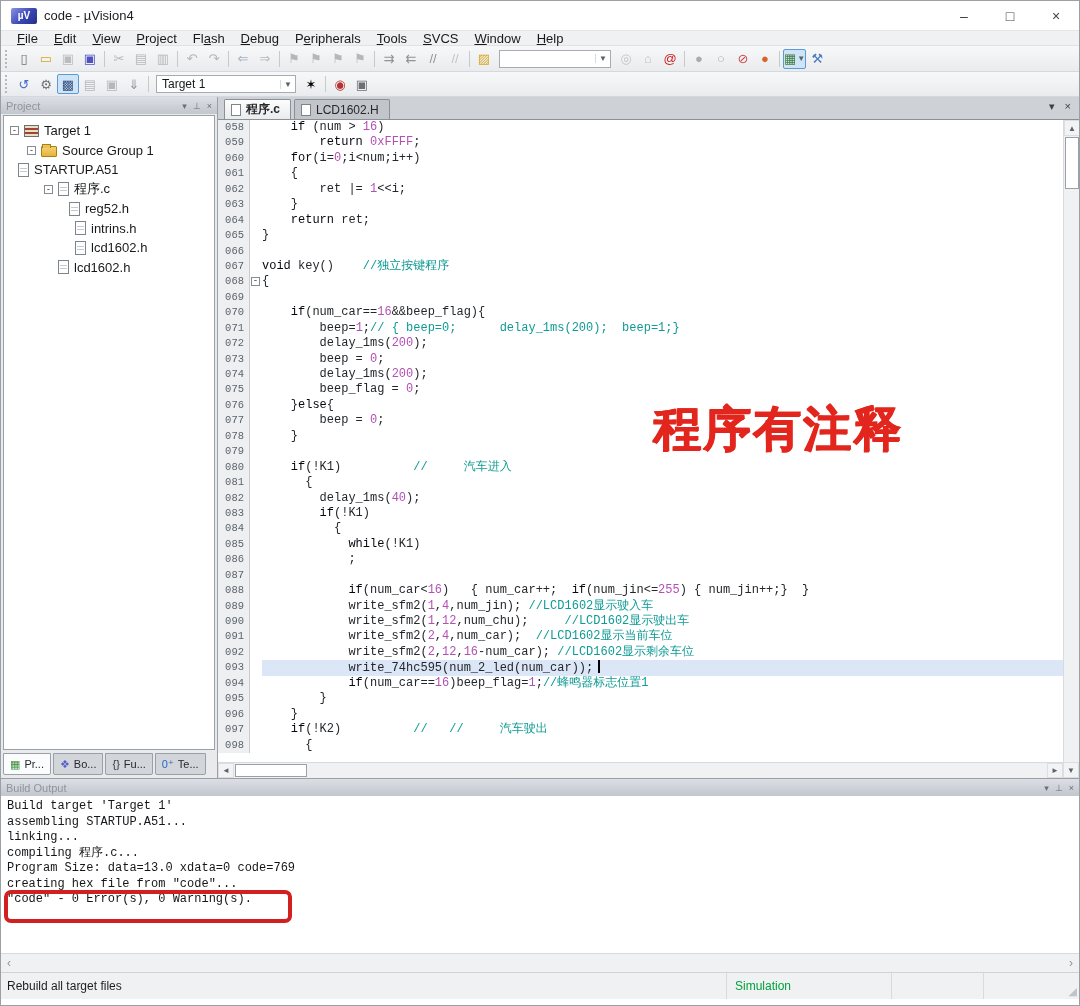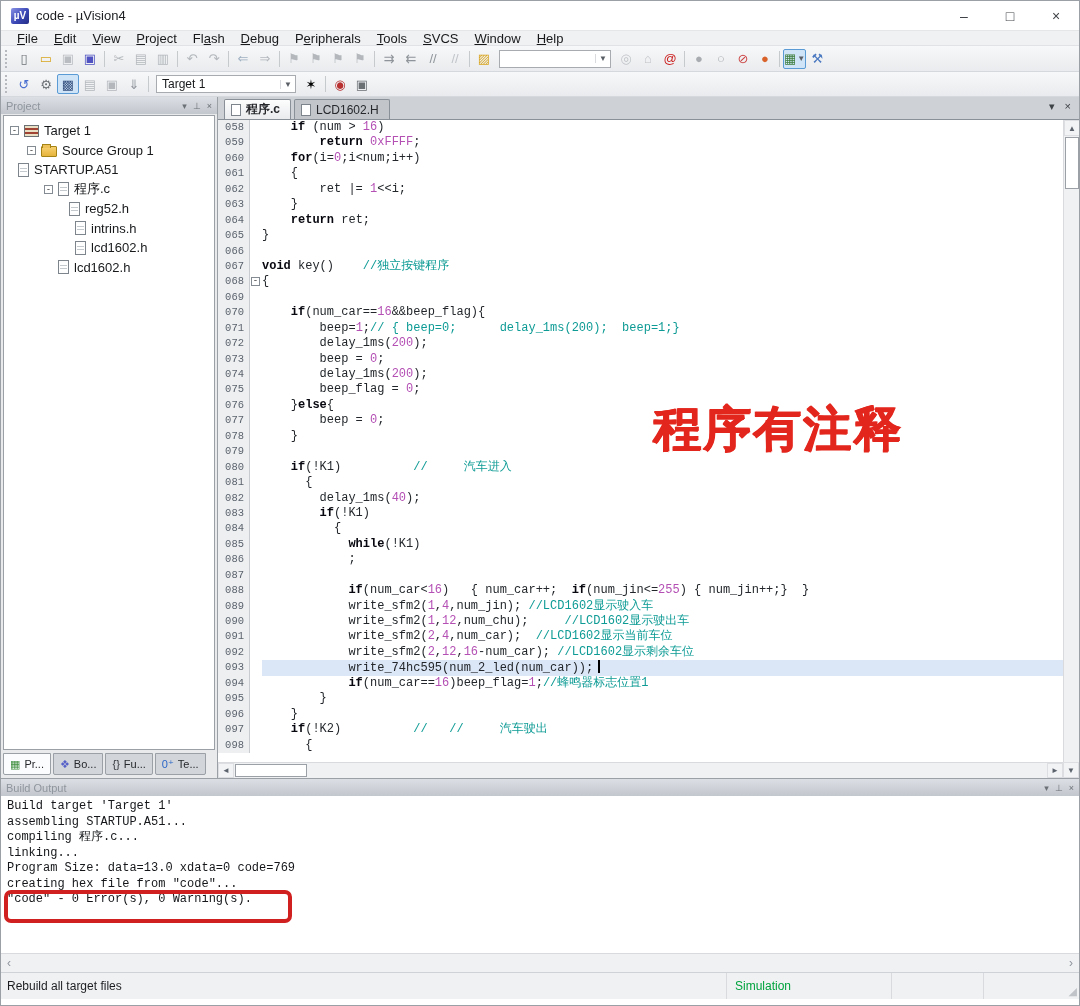--- a/index.html
+++ b/index.html
@@ -1,21 +1,21 @@
 <!DOCTYPE html>
 <html><head>
 <meta charset="utf-8">
 <style>
   * { margin:0; padding:0; box-sizing:border-box; }
   html,body { width:1080px; height:1006px; overflow:hidden; }
   body { font-family:"Liberation Sans","DejaVu Sans",sans-serif; background:#fff; border:1px solid #9aa0a6; position:relative; }
 
   
   .titlebar { height:30px; display:flex; align-items:center; background:#ffffff; border-bottom:1px solid #e4e6e8; }
-  .app-icon { width:18px; height:16px; margin:0 7px 0 10px; border-radius:2px;
+  .app-icon { width:26px; height:16px; margin:0 7px 0 10px; border-radius:2px;
     background:linear-gradient(135deg,#8a93e6 0%,#3a47b5 55%,#252e86 100%);
     color:#fff; font-size:10px; font-weight:bold; display:flex; align-items:center; justify-content:center; }
   .title-text { font-size:13px; color:#1c1e21; }
   .win-btns { margin-left:auto; display:flex; height:100%; }
   .win-btn { width:46px; height:100%; display:flex; align-items:center; justify-content:center; font-size:14px; color:#404448; }
 
   
   .menubar { height:15px; background:#f0f1f3; display:flex; align-items:center; padding-left:8px; border-bottom:1px solid #e0e2e5; }
   .menu-item { padding:2px 8px; font-size:13px; color:#17191b; white-space:nowrap; }
   .menu-item u { text-decoration:underline; }
@@ -67,21 +67,21 @@
   
   .editor-body { flex:1; position:relative; overflow:hidden; }
   .code-pane { position:absolute; left:0; top:0; right:16px; bottom:16px; overflow:hidden; background:#fff;
     font-family:"Liberation Mono","DejaVu Sans Mono",monospace; font-size:12px; }
   .cline { display:flex; height:15.45px; white-space:pre; }
   .lnum { width:32px; flex:none; background:#edeff1; border-right:1px solid #c8ccd0; color:#5c636d; text-align:right; padding-right:5px; font-size:10.5px; line-height:15.45px; }
   .fold { width:12px; flex:none; position:relative; }
   .fold .fm { position:absolute; left:1px; top:3px; width:9px; height:9px; border:1px solid #848b93; background:#fff; font-size:9px; line-height:7px; text-align:center; color:#333; }
   .codetext { flex:1; line-height:15.45px; color:#23272b; }
   .cline.hl .codetext { background:#dbe6f6; }
-  .tk-kw { font-weight:bold; color:#07070f; }
+  .tk-kw { font-weight:normal; color:#07070f; }
   .tk-num { color:#b44fb4; }
   .tk-cm { color:#0e9b95; }
   .caret-bar { display:inline-block; width:1.5px; height:13px; background:#000; vertical-align:-2px; margin-left:5px; }
 
   
   .sb-btn { display:flex; align-items:center; justify-content:center; background:#f2f3f5; border:1px solid #dcdee2; color:#5c636d; font-size:8px; }
   .vscroll { position:absolute; top:0; right:0; bottom:16px; width:16px; background:#f0f1f3; border-left:1px solid #d8dade; }
   .vscroll .up { position:absolute; top:0; left:0; width:16px; height:16px; }
   .vthumb { position:absolute; top:17px; left:1px; width:14px; height:52px; background:#fff; border:1px solid #9aa0a6; }
   .hscroll { position:absolute; left:0; right:16px; bottom:0; height:16px; background:#f0f1f3; border-top:1px solid #d8dade; }
@@ -428,21 +428,21 @@
 
 <div class="build-panel">
   <div class="panel-header">
     <span>Build Output</span>
     <span class="panel-hbtns" id="bo-hbtns">
         <span>▾</span>
         <span>⊥</span>
         <span>×</span>
       </span>
   </div>
-  <div class="build-content" id="bo-content"><div>Build target 'Target 1'</div><div>assembling STARTUP.A51...</div><div>compiling 程序.c...</div><div>linking...</div><div>Program Size: data=13.0 xdata=0 code=769</div><div>creating hex file from "code"...</div><div>"code" - 0 Error(s), 0 Warning(s).</div></div>
+  <div class="build-content" id="bo-content"><div>Build target 'Target 1'</div><div>assembling STARTUP.A51...</div><div>linking...</div><div>compiling 程序.c...</div><div>Program Size: data=13.0 xdata=0 code=769</div><div>creating hex file from "code"...</div><div>"code" - 0 Error(s), 0 Warning(s).</div></div>
 </div>
 
 <div class="bo-scroll">
   <span>‹</span>
   <span>›</span>
 </div>
 
 <div class="statusbar">
   <div class="sb-left">Rebuild all target files</div>
   <div id="sb-cells" style="display:flex;align-items:stretch;">

